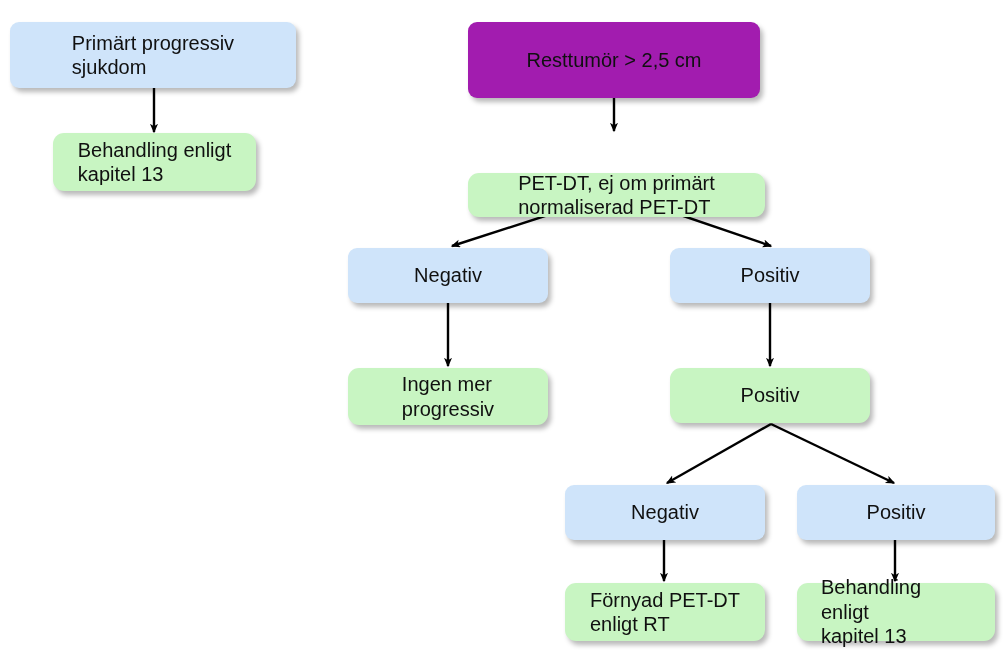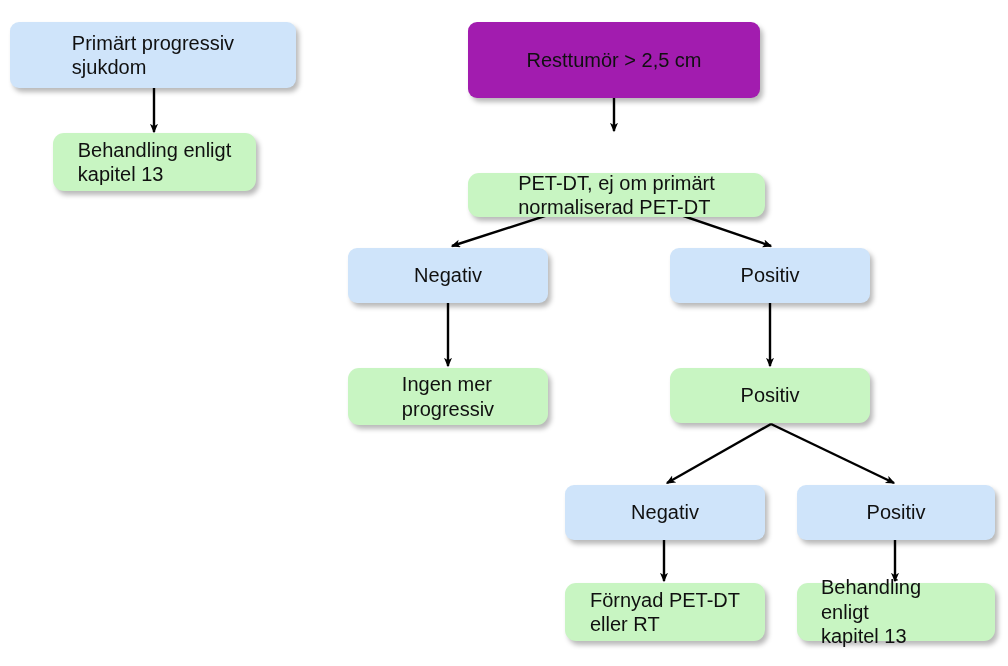--- a/index.html
+++ b/index.html
@@ -82,17 +82,17 @@
       <div class="node green" style="left: 468px; top: 133px; width: 297px; height: 44px; background: rgb(200, 245, 194); color: rgb(16, 16, 16); margin-top: 40px;">PET-DT, ej om primärt
 normaliserad PET-DT</div>
       <div class="node blue" style="left: 348px; top: 248px; width: 200px; height: 55px; background: rgb(207, 228, 250); color: rgb(16, 16, 16);">Negativ</div>
       <div class="node blue" style="left: 670px; top: 248px; width: 200px; height: 55px; background: rgb(207, 228, 250); color: rgb(16, 16, 16);">Positiv</div>
       <div class="node green" style="left: 348px; top: 368px; width: 200px; height: 57px; background: rgb(200, 245, 194); color: rgb(16, 16, 16);">Ingen mer
 progressiv</div>
       <div class="node green" style="left: 670px; top: 368px; width: 200px; height: 55px; background: rgb(200, 245, 194); color: rgb(16, 16, 16);">Positiv</div>
       <div class="node blue" style="left: 565px; top: 485px; width: 200px; height: 55px; background: rgb(207, 228, 250); color: rgb(16, 16, 16);">Negativ</div>
       <div class="node blue" style="left: 797px; top: 485px; width: 198px; height: 55px; background: rgb(207, 228, 250); color: rgb(16, 16, 16);">Positiv</div>
       <div class="node green" style="left: 565px; top: 583px; width: 200px; height: 58px; background: rgb(200, 245, 194); color: rgb(16, 16, 16);">Förnyad PET-DT
-eller RT</div>
+enligt RT</div>
       <div class="node green" style="left: 797px; top: 583px; width: 198px; height: 58px; background: rgb(200, 245, 194); color: rgb(16, 16, 16);">Behandling enligt
 kapitel 13</div>
     </div>
 </div>
 
 </body></html>

